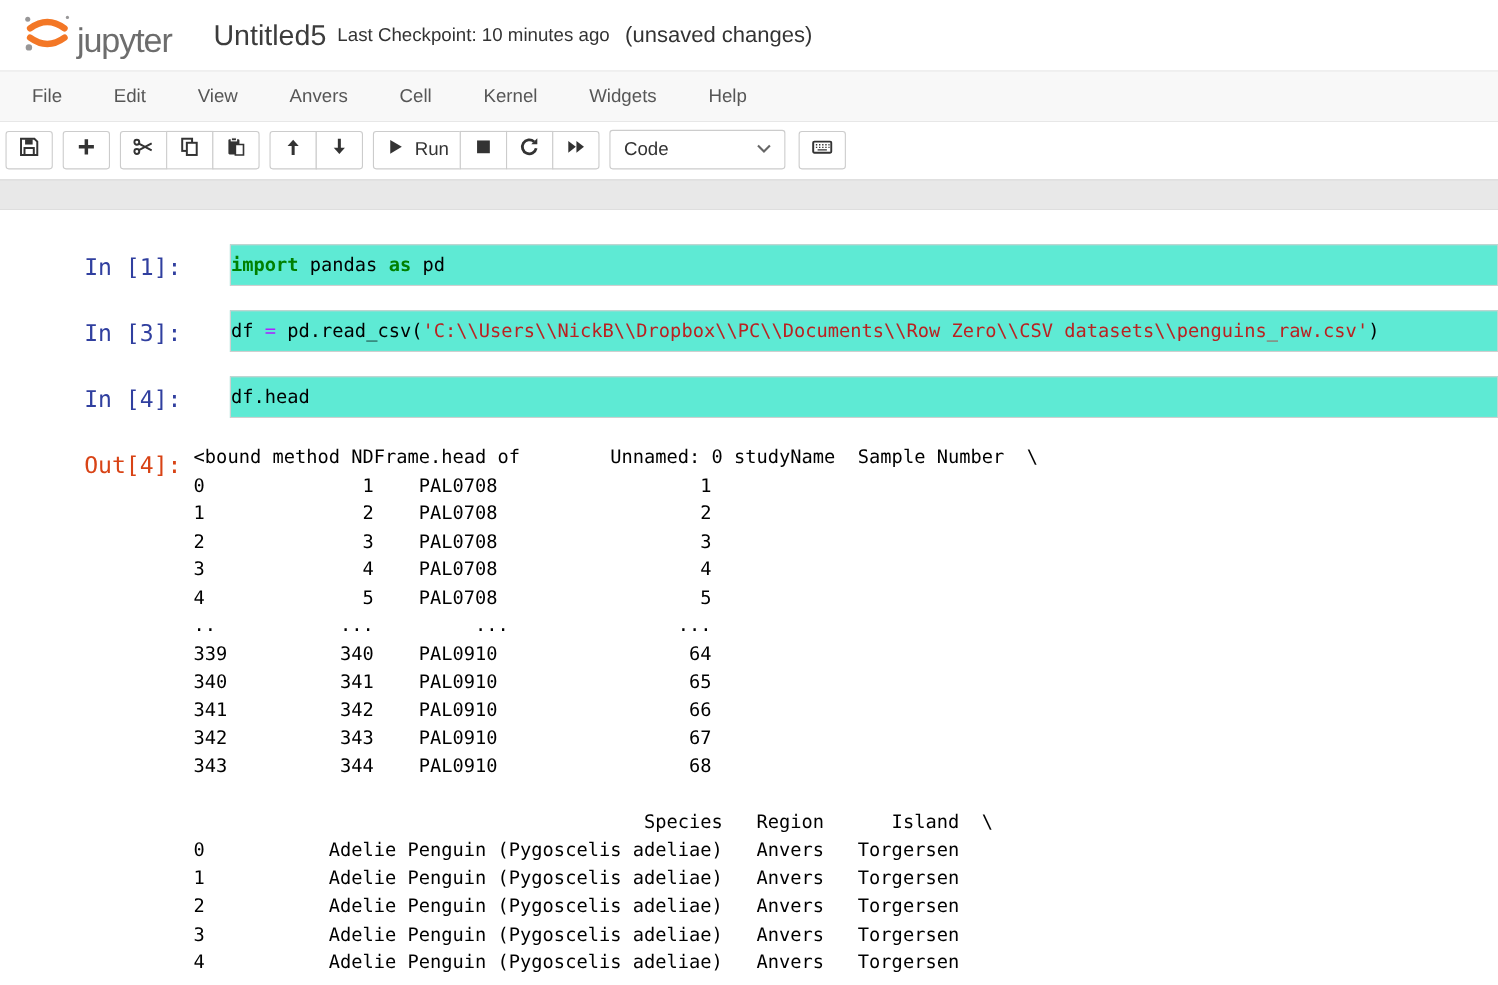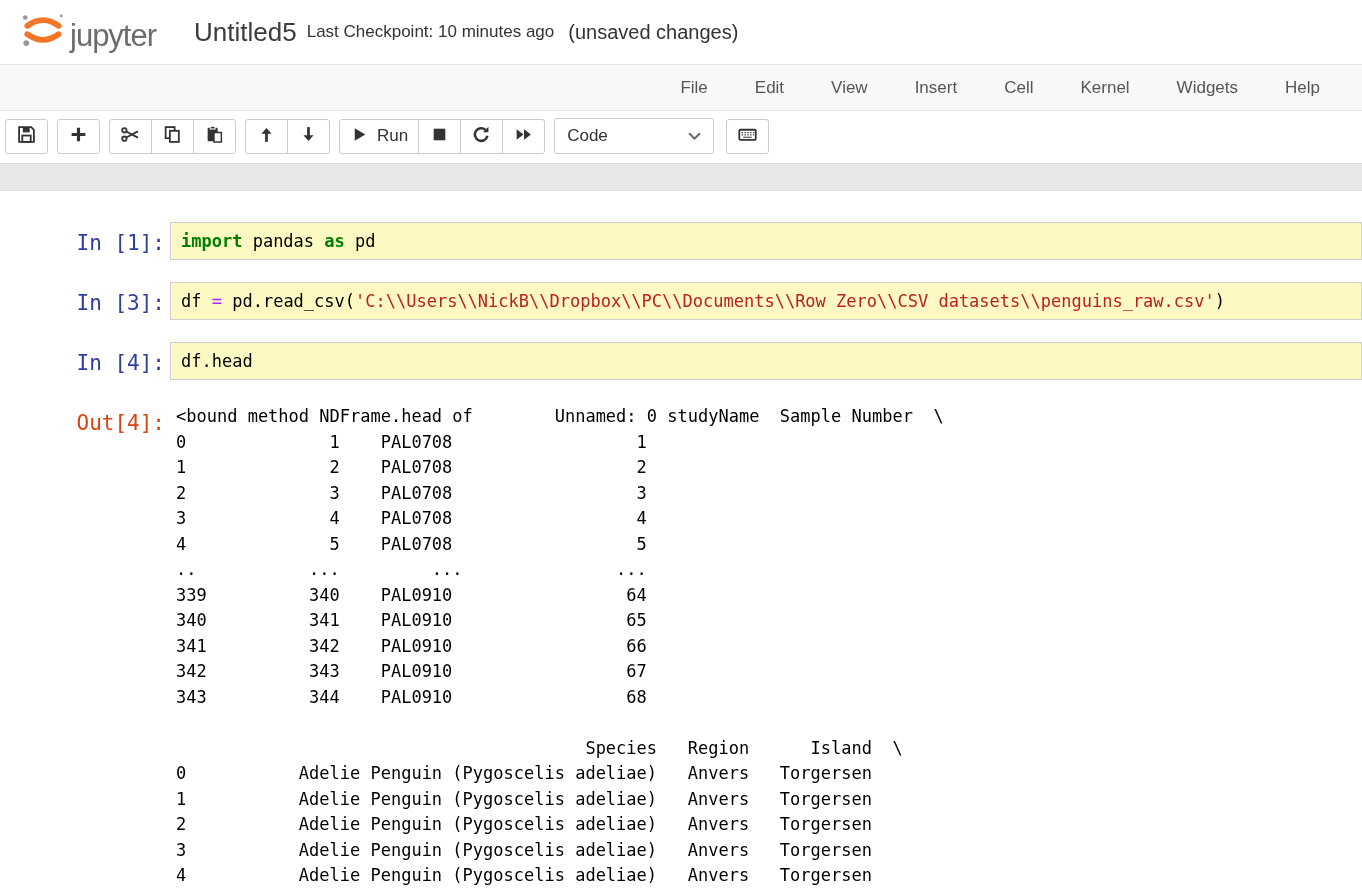--- a/index.html
+++ b/index.html
@@ -10,21 +10,21 @@
   .app-header { height:64px; display:flex; align-items:center; padding:0 20px; background:#fff; }
   .logo { display:flex; align-items:flex-end; cursor:pointer; }
   .logo svg { width:46px; height:40px; }
   .logo-word { font-size:31px; color:#6d6d6d; letter-spacing:-1px; margin-left:4px; line-height:36px; }
   .nb-title { font-size:26px; color:#3c3c3c; margin-left:38px; cursor:pointer; }
   .checkpoint { font-size:17px; color:#333; margin-left:10px; }
   .autosave { font-size:20px; color:#333; margin-left:14px; }
 
   
   .menubar { height:47px; background:#f8f8f8; border-top:1px solid #e7e7e7; border-bottom:1px solid #e7e7e7;
-    display:flex; align-items:center; padding:0 12px;justify-content:flex-end; }
+    display:flex; align-items:center; padding:0 12px; }
   .menu-item { font-size:17px; color:#565656; padding:10px 17px; margin-right:13px; cursor:pointer; }
 
   
   .toolbar { padding:7px 5px 9px 5px; background:#fff; display:flex; align-items:center; }
   .btn-group { display:flex; margin-right:9px; }
   .tb-btn { height:35px; min-width:43px; background:#fff; border:1px solid #cccccc; margin-left:-1px;
     display:flex; align-items:center; justify-content:center; cursor:pointer; padding:0 10px; }
   .btn-group .tb-btn:first-child { border-radius:3px 0 0 3px; margin-left:0; }
   .btn-group .tb-btn:last-child { border-radius:0 3px 3px 0; }
   .btn-group .tb-btn:only-child { border-radius:3px; }
@@ -38,21 +38,21 @@
   
   .header-shadow { height:28px; background:#e8e8e8; border-top:1px solid #dadada; box-shadow: inset 0 -1px 0 #dedede; }
 
   
   .notebook { padding-top:31px; background:#fff; }
   .cell-row { display:flex; margin-bottom:22px; }
   .prompt-col { width:170px; flex:0 0 170px; text-align:right; padding-right:5px;
     font-family:"DejaVu Sans Mono","Liberation Mono",monospace; font-size:21px; padding-top:9px; }
   .prompt-in { color:#303f9f; }
   .prompt-out { color:#d84315; }
-  .input-box { flex:1; border:1px solid #cfcfcf; background:#fef9c3; padding:8px 10px; cursor:text; }
+  .input-box { flex:1; border:1px solid #cfcfcf; background:#5eead4; padding:8px 0; cursor:text;margin-left:39px; }
   .code { font-family:"DejaVu Sans Mono","Liberation Mono",monospace; font-size:17px; color:#000; white-space:pre; }
   .tok-kw { color:#008000; font-weight:bold; }
   .tok-op { color:#aa22ff; }
   .tok-str { color:#ba2121; }
   .output-row { display:flex; margin-bottom:0;justify-content:flex-end; }
   .output-area { flex:1; padding:2px 0 0 6px; }
   .output-pre { font-family:"DejaVu Sans Mono","Liberation Mono",monospace; font-size:17px; line-height:25.5px;
     color:#000; white-space:pre; }
 
   .icon-stroke { stroke:#333; fill:none; stroke-width:1.7; }
@@ -76,21 +76,21 @@
   </div>
   <span class="nb-title">Untitled5</span>
   <span class="checkpoint">Last Checkpoint: 10 minutes ago</span>
   <span class="autosave">(unsaved changes)</span>
 </div>
 
 <div class="menubar">
   <span class="menu-item">File</span>
   <span class="menu-item">Edit</span>
   <span class="menu-item">View</span>
-  <span class="menu-item">Insert</span>
+  <span class="menu-item">Anvers</span>
   <span class="menu-item">Cell</span>
   <span class="menu-item">Kernel</span>
   <span class="menu-item">Widgets</span>
   <span class="menu-item">Help</span>
 </div>
 
 <div class="toolbar">
 
   <div class="btn-group">
     <div class="tb-btn">

